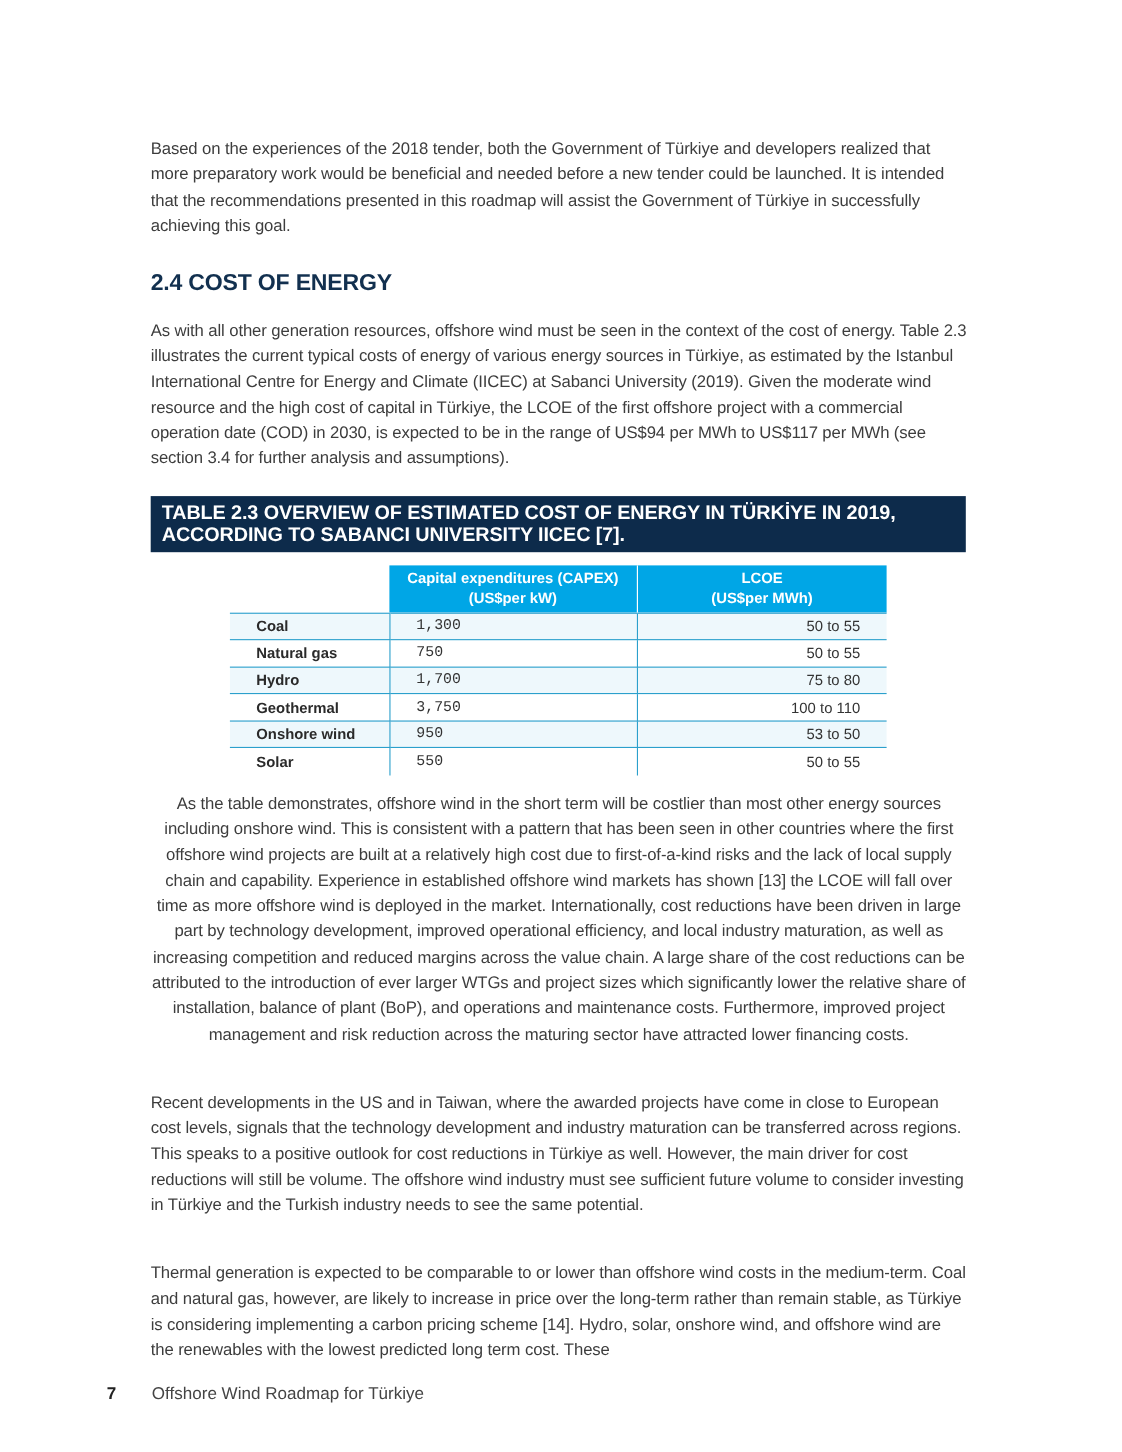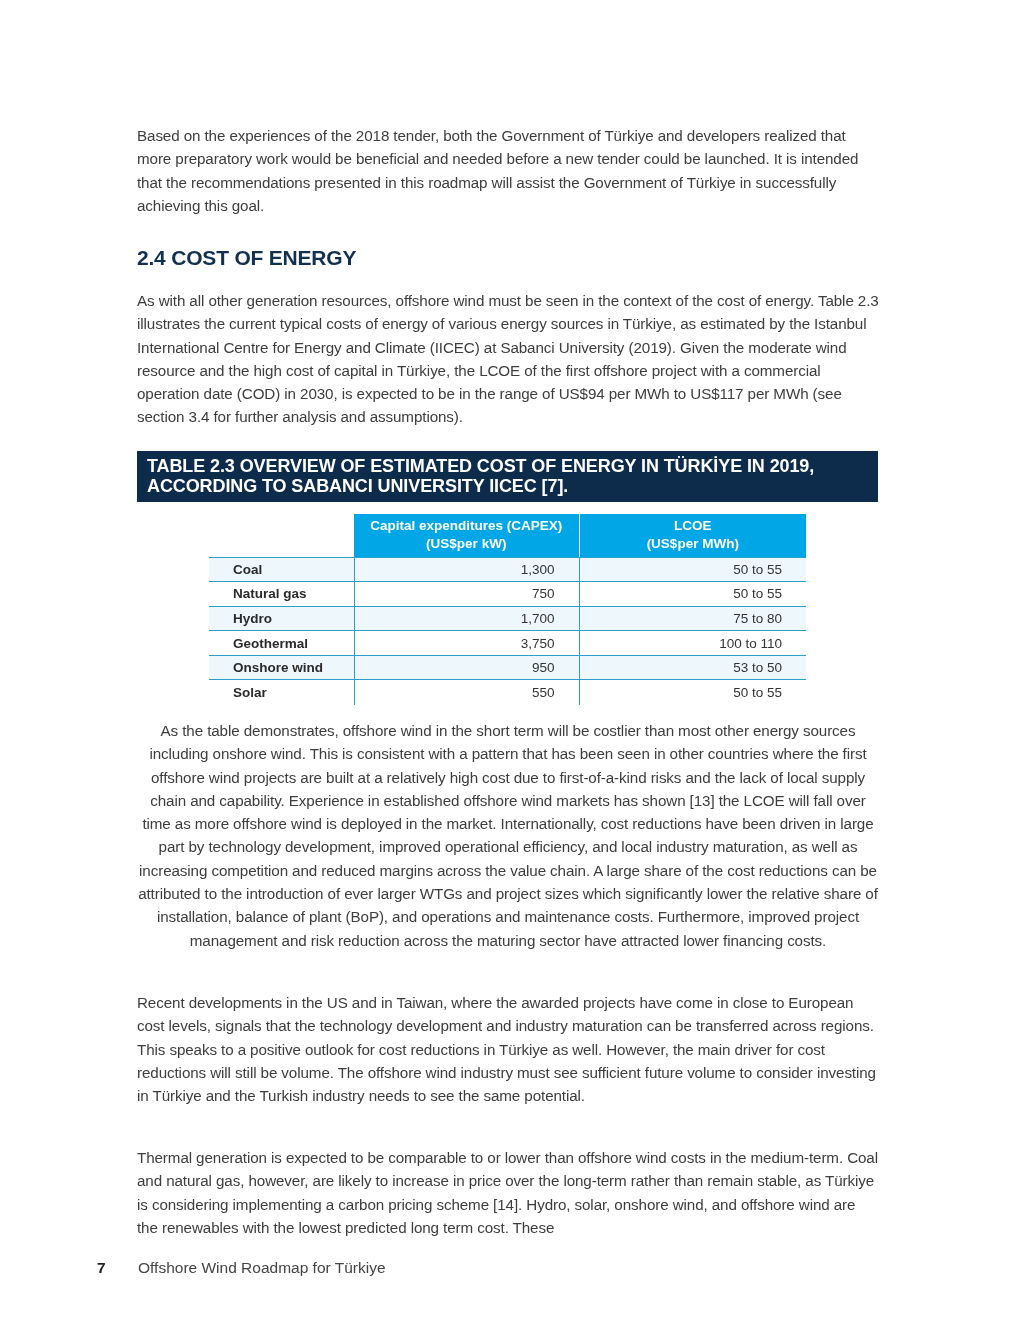--- a/index.html
+++ b/index.html
@@ -12,21 +12,21 @@
   h2.section { position: absolute; left: 137px; top: 230px; font-size: 21px; font-weight: bold; color: #12304f; letter-spacing: -0.2px; text-align: center; }
   .p2 { position: absolute; left: 137px; top: 273px; width: 742px; }
   .table-caption { position: absolute; left: 137px; top: 435px; width: 741px; height: 51px; background: #0d2b4b; color: #ffffff; font-weight: bold; font-size: 18px; line-height: 20px; padding: 5px 10px 0 10px; letter-spacing: -0.1px; }
   table.cost { position: absolute; left: 209px; top: 498px; border-collapse: collapse; font-size: 13.5px; }
   table.cost th { background: #00a6e6; color: #ffffff; font-weight: bold; font-size: 13.5px; line-height: 18px; height: 43px; padding: 2px 4px; text-align: center; }
   table.cost th.empty { background: transparent; border-bottom: 1.5px solid #2ba0cc; }
   table.cost th.c1 { width: 225px; border-right: 1.5px solid #ffffff; border-bottom: 1.5px solid #2ba0cc; }
   table.cost th.c2 { width: 227px; border-bottom: 1.5px solid #2ba0cc; }
   table.cost td { height: 24.6px; padding: 0 24px; border-bottom: 1.2px solid #2ba0cc; color: #333; }
   table.cost td.label { width: 145px; font-weight: bold; color: #2a2a2a; border-right: 1.2px solid #2ba0cc; }
-  table.cost td.v1 { text-align: right; border-right: 1.2px solid #2ba0cc; }
+  table.cost td.v1 { text-align: left; border-right: 1.2px solid #2ba0cc; font-family: Liberation Mono, monospace; }
   table.cost td.v2 { text-align: right; }
   table.cost tr.alt td { background: #eef8fc; }
   table.cost tr:last-child td { border-bottom: none; }
   .p3 { position: absolute; left: 137px; top: 703px; width: 742px; text-align: center; }
   .p4 { position: absolute; left: 137px; top: 975px; width: 742px; }
   .p5 { position: absolute; left: 137px; top: 1130px; width: 742px; }
   .footer { position: absolute; left: 97px; top: 1243px; font-size: 15.5px; color: #333; }
   .footer .num { position: absolute; left: 0; font-weight: bold; color: #222; }
   .footer .title { position: absolute; left: 41px; white-space: nowrap; color: #444; }
 </style>

